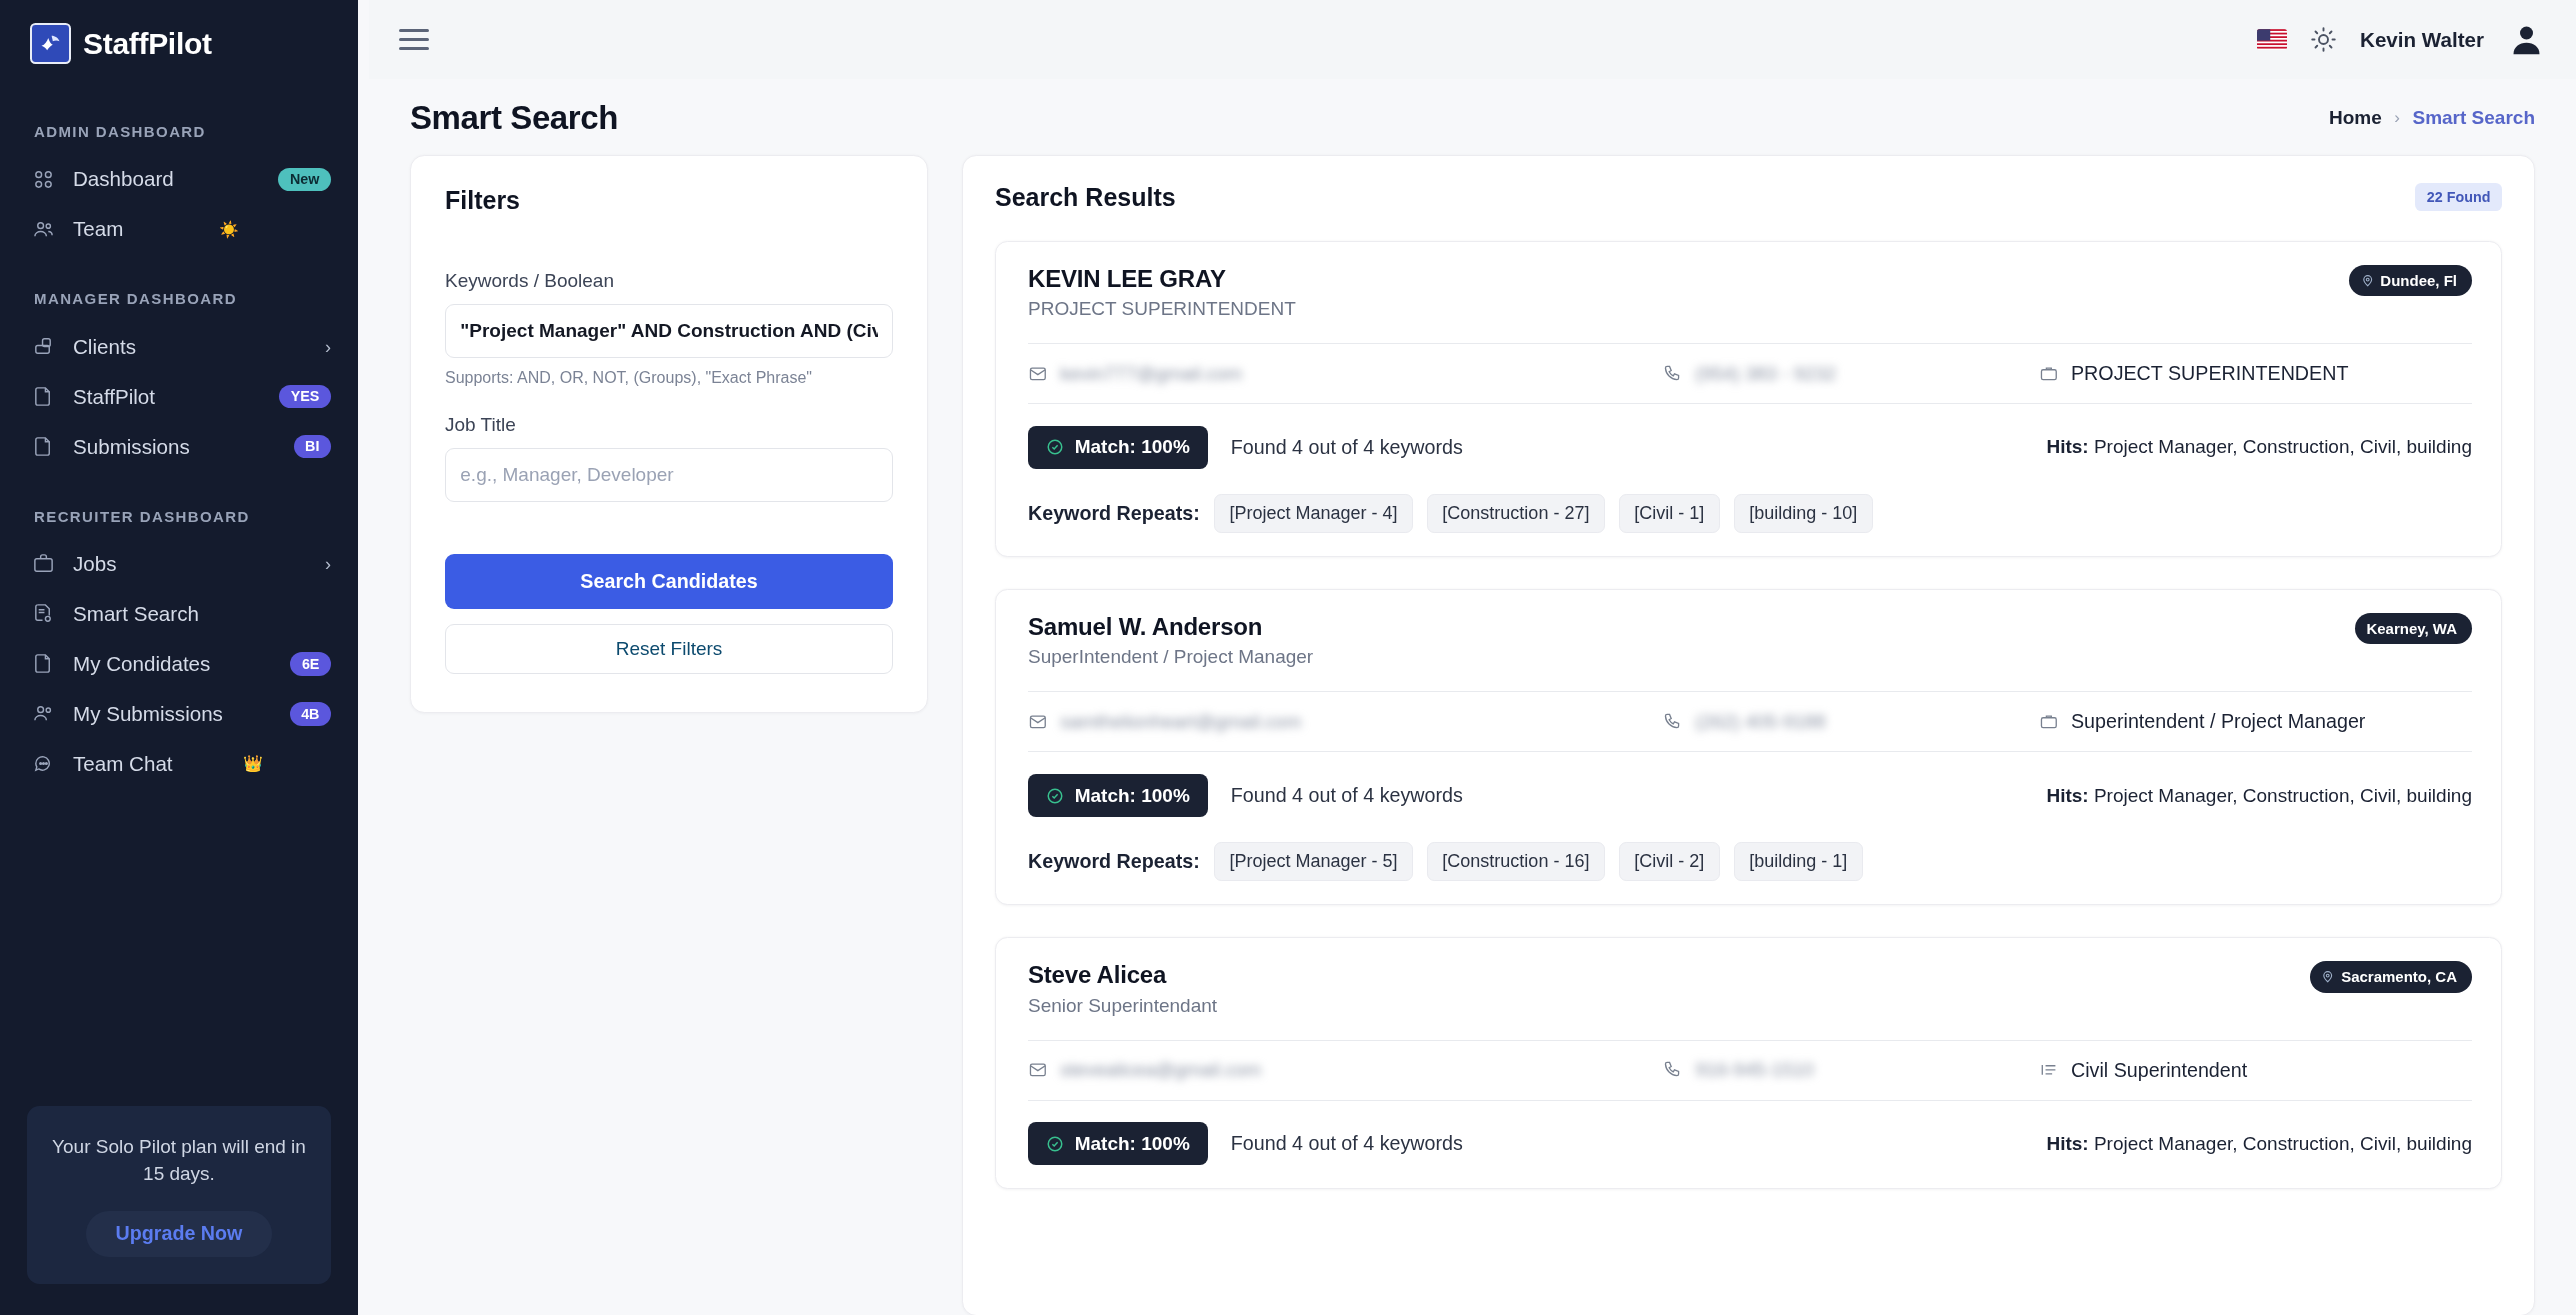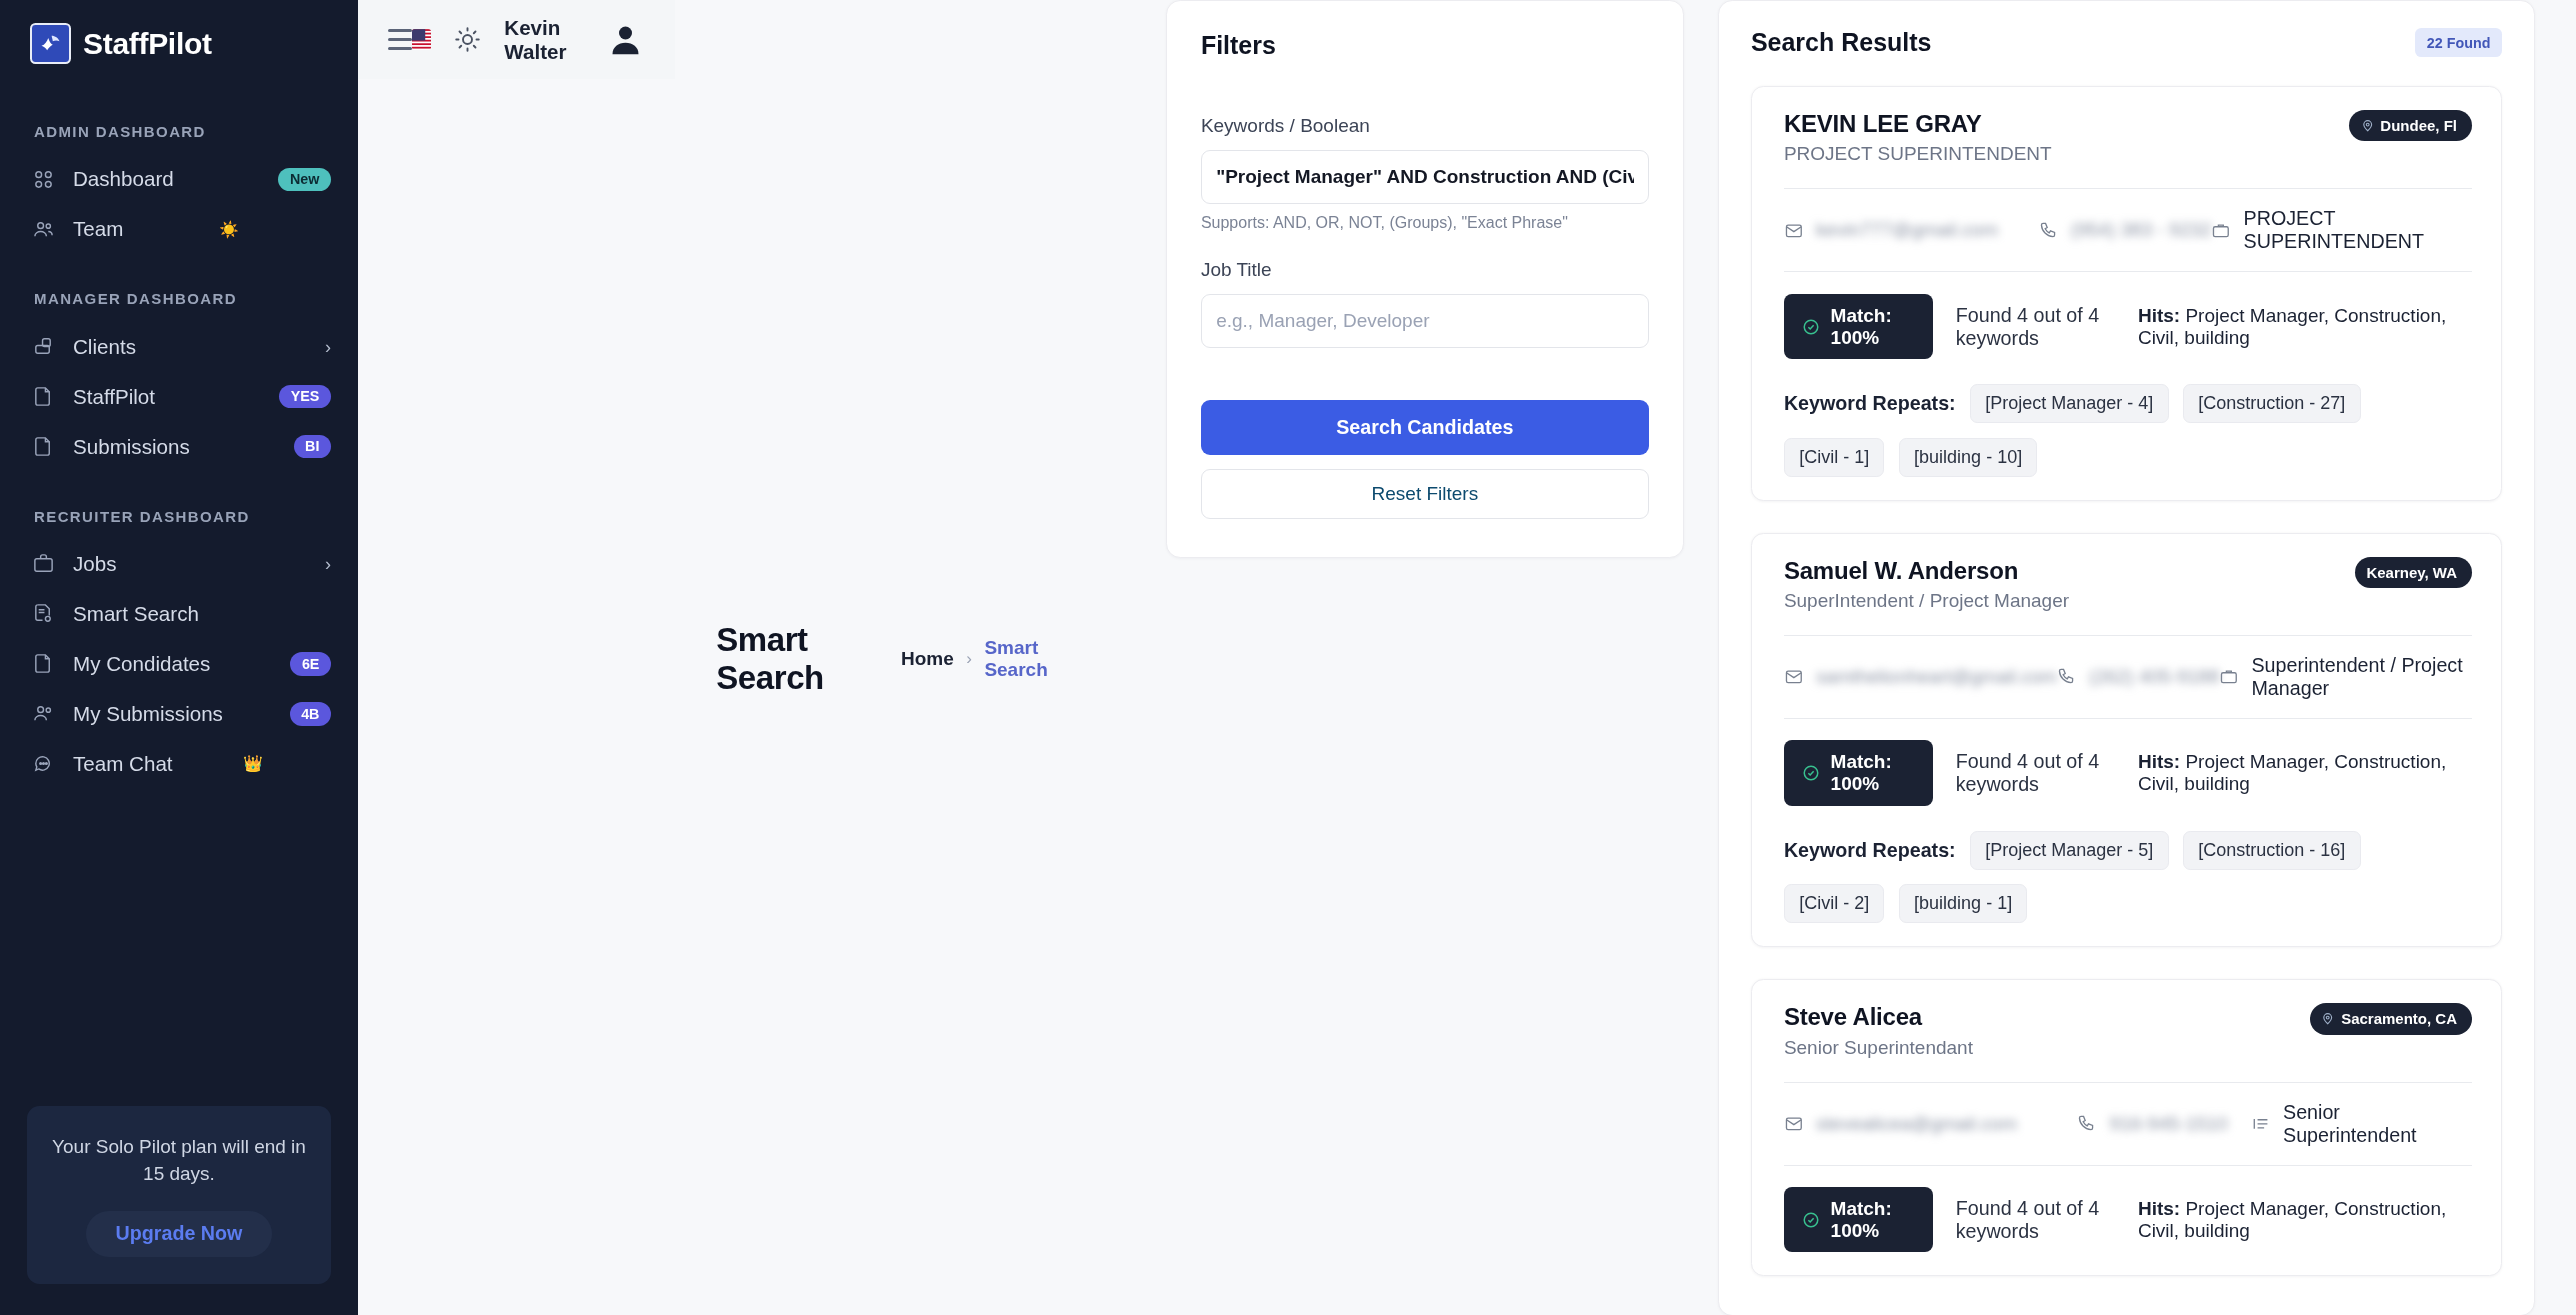--- a/index.html
+++ b/index.html
@@ -73,21 +73,21 @@
     background: #232f4a;
     color: #5b7cf0;
     font-size: 19.7px; font-weight: 600;
     border-radius: 893px;
     padding: 11.6px 30px; cursor: pointer;
     border: none;
     font-family: inherit;
   }
 
   
-  .main { flex: 1 1 auto; display: flex; flex-direction: row; background:#f7f8fa; min-width:0; }
+  .main { flex: 1 1 auto; display: flex; flex-direction: column; background:#f7f8fa; min-width:0;margin-left:11px; }
   .topbar {
     height: 79px; background: #f4f6f8;
     display: flex; align-items: center; padding: 0 30px 0 30px;
     flex: 0 0 79px;
   }
   .hamburger { width: 30px; cursor: pointer; display:flex; flex-direction:column; gap:6.3px; }
   .hamburger span { display:block; height:2.7px; background:#5b6478; border-radius:1.8px; }
   .topbar-right { margin-left: auto; display: flex; align-items: center; gap: 23px; }
   .flag { width: 30px; height: 21.5px; border-radius: 2.7px; overflow:hidden; display:block; }
   .sun-icon { color: #4a5262; display:flex; }
@@ -602,21 +602,21 @@
                     </svg>
                 </span>
                 <span class="redacted">916-945-1510</span>
               </div>
               <div class="contact-cell c-title">
                 <span class="ci">
                   <svg width="19.7" height="19.7" viewBox="0 0 24 24" fill="none" stroke="currentColor" stroke-width="1.6">
                       <path d="M4 6v12M8 7h12M8 12h12M8 17h8"></path>
                     </svg>
                 </span>
-                <span class="contact-title">Senior Superintendent</span>
+                <span class="contact-title">Civil Superintendent</span>
               </div>
             </div>
             <div class="cand-match">
               <div class="match-pill">
                 <span class="check">
                   <svg width="18" height="18" viewBox="0 0 24 24" fill="none" stroke="currentColor" stroke-width="2">
                       <circle cx="12" cy="12" r="9"></circle>
                       <path d="M8.5 12.3l2.4 2.4 4.6-5"></path>
                     </svg>
                 </span>

